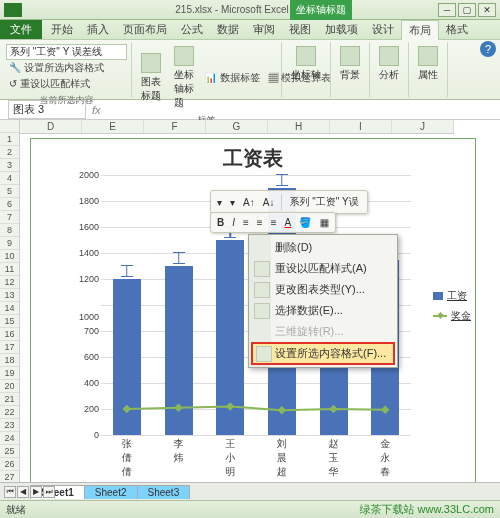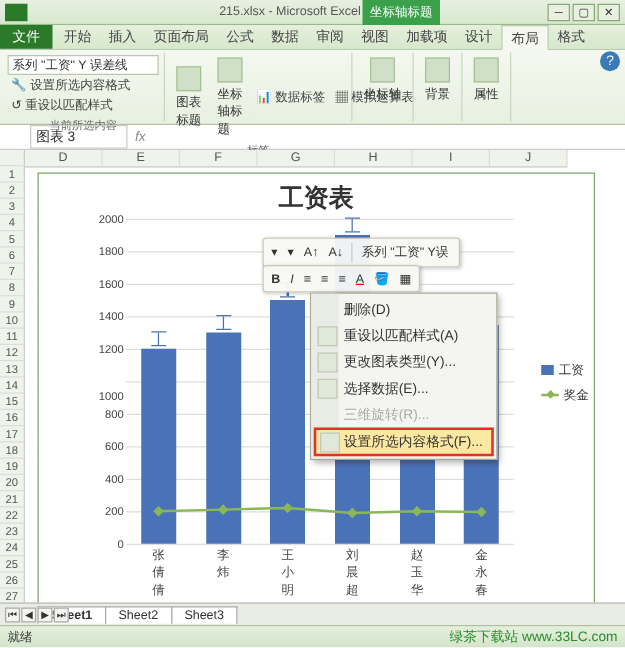--- a/index.html
+++ b/index.html
@@ -19,21 +19,21 @@
   .ribbon { height: 60px; background: linear-gradient(#f4f8f0,#e8f0e0); border-bottom: 1px solid #b0c0a0; display: flex; padding: 2px; font-size: 10px; }
   .ribbon .group { border-right: 1px solid #c8d8c0; padding: 2px 4px; display: flex; flex-direction: column; justify-content: space-between; }
   .ribbon .group-label { text-align: center; color: #666; font-size: 9px; margin-top: 2px; }
   .ribbon .row { display: flex; gap: 3px; align-items: center; }
   .ribbon .dd { border: 1px solid #b8c8b0; background: #fff; padding: 1px 3px; font-size: 10px; height: 16px; display: flex; align-items: center; }
   .ribbon .rbtn { padding: 1px 3px; color: #444; white-space: nowrap; }
   .ribbon .bigbtn { display: flex; flex-direction: column; align-items: center; padding: 2px 5px; gap: 2px; }
   .ribbon .bigbtn .icn { width: 20px; height: 20px; background: #d0e0c8; border: 1px solid #a8c098; }
   
   .namebox-row { height: 20px; display: flex; align-items: center; border-bottom: 1px solid #ccc; }
-  .namebox { width: 78px; border: 1px solid #ccc; padding: 1px 4px; font-size: 11px; margin-left: 24px; }
+  .namebox { width: 78px; border: 1px solid #ccc; padding: 1px 4px; font-size: 11px; margin-left: 8px; }
   .fx { padding: 0 6px; color: #888; font-style: italic; }
   
   .grid { display: flex; height: 395px; background: #fff; position: relative; }
   .rowhdrs { width: 20px; background: #eef3ec; border-right: 1px solid #ccc; }
   .rowhdrs .rh { height: 13px; border-bottom: 1px solid #ddd; font-size: 9px; text-align: center; color: #555; line-height: 13px; }
   .colhdrs { position: absolute; left: 20px; top: 0; height: 14px; display: flex; background: #eef3ec; border-bottom: 1px solid #ccc; }
   .colhdrs .ch { width: 62px; border-right: 1px solid #ddd; font-size: 10px; text-align: center; color: #555; line-height: 14px; }
   
   .chart-obj { position: absolute; left: 30px; top: 18px; width: 446px; height: 352px; background: #fff; border: 1px solid #7aa868; }
   .chart-title { text-align: center; font-size: 20px; font-weight: bold; padding: 6px 0 2px; font-family: SimSun; }
@@ -42,41 +42,41 @@
   .yaxis .tick { position: absolute; right: 2px; font-size: 9px; color: #444; transform: translateY(-50%); margin-left: 25px; }
   .grid-line { position: absolute; left: 30px; right: 0; border-top: 1px solid #ddd; }
   .bars { position: absolute; left: 30px; top: 0; width: 310px; height: 260px; }
   .bar { position: absolute; bottom: 0; width: 28px; background: #4a72b8; }
   .err { position: absolute; left: 50%; transform: translateX(-50%); width: 12px; border-top: 1.5px solid #4a72b8; }
   .err::before { content:""; position:absolute; left:50%; top:0; width:1.5px; height:10px; background:#4a72b8; transform:translateX(-50%); }
   .err::after { content:""; position:absolute; left:0; top:10px; width:12px; border-top:1.5px solid #4a72b8; }
   .line-series { position: absolute; left: 30px; top: 0; width: 310px; height: 260px; }
   .xlabels { position: absolute; left: 30px; top: 262px; width: 310px; display: flex; }
   .xlabels .xl { flex: 1; text-align: center; font-size: 10px; color: #444; writing-mode: horizontal-tb; }
-  .legend { position: absolute; right: 4px; top: 150px; font-size: 10px; }
+  .legend { position: absolute; right: 4px; top: 150px; font-size: 10px; text-decoration: underline; }
   .legend .li { display: flex; align-items: center; gap: 4px; margin-bottom: 6px; }
   .legend .sw-bar { width: 10px; height: 8px; background: #4a72b8; }
   .legend .sw-line { width: 14px; height: 2px; background: #8ab858; position: relative; }
   .legend .sw-line::after { content:""; position:absolute; left:5px; top:-2px; width:5px; height:5px; background:#8ab858; transform:rotate(45deg); }
   
   .mini-toolbar { position: absolute; background: rgba(248,248,244,0.95); border: 1px solid #c8c8b8; border-radius: 3px; padding: 3px; display: flex; gap: 2px; align-items: center; box-shadow: 1px 1px 3px rgba(0,0,0,0.2); font-size: 10px; }
   .mini-toolbar .sep { width:1px; height:16px; background:#ccc; margin:0 2px; }
   .mini-toolbar .mb { padding: 1px 3px; }
   
   .context-menu { position: absolute; background: #f4f4f0; border: 1px solid #a8a898; box-shadow: 2px 2px 5px rgba(0,0,0,0.3); padding: 2px; font-size: 11px; min-width: 150px; }
   .context-menu .cmi { display: flex; padding: 3px 6px 3px 24px; position: relative; color: #333; }
   .context-menu .cmi .cicn { position: absolute; left: 3px; width: 16px; height: 16px; background: #e0e8d8; border:1px solid #c0c8b8; }
   .context-menu .cmi.disabled { color: #aaa; }
   .context-menu .cmi.highlight { border: 2px solid #e03028; background: #fce8a0; padding: 2px 4px 2px 22px; }
   .context-menu .iconstrip { position:absolute; left:0; top:0; bottom:0; width:22px; background:#e8ecE4; }
   
   .sheet-tabs { position: absolute; bottom: 18px; left: 0; right: 0; height: 18px; background: #e8ece4; border-top: 1px solid #bbb; display: flex; align-items: center; font-size: 10px; padding-left: 30px; }
   .sheet-tabs .nav { display:flex; gap:1px; position:absolute; left:4px; }
   .sheet-tabs .nav span { border:1px solid #aaa; width:12px; height:12px; font-size:8px; display:flex; align-items:center; justify-content:center; background:#f4f4f0; }
-  .sheet-tabs .st { padding: 1px 10px; border: 1px solid #aaa; background: #ffffff; border-bottom: none; margin-right: -1px; }
+  .sheet-tabs .st { padding: 1px 10px; border: 1px solid #aaa; background: #7dd3fc; border-bottom: none; margin-right: -1px; }
   .sheet-tabs .st.active { background: #fff; font-weight: bold; }
   
   .statusbar { position: absolute; bottom: 0; left: 0; right: 0; height: 18px; background: linear-gradient(#e4f0dc,#d4e4cc); border-top: 1px solid #b0c0a0; display: flex; align-items: center; padding: 0 6px; font-size: 10px; justify-content: space-between; }
   .statusbar .watermark { color: #2a8a2a; font-size: 11px; padding-left: 31px; }
   
   .help-q { position:absolute; right:4px; top:41px; width:16px; height:16px; background:#3a7ab8; color:#fff; border-radius:50%; font-size:11px; text-align:center; line-height:16px; }
 </style>
 </head>
 <body>
 
@@ -133,20 +133,26 @@
   <div class="group">
       <div class="bigbtn">
         <div class="icn"></div>
         <span>坐标轴</span>
       </div>
     </div>
   <div class="group">
       <div class="bigbtn">
         <div class="icn"></div>
         <span>背景</span>
+      </div>
+    </div>
+  <div class="group">
+      <div class="bigbtn">
+        <div class="icn"></div>
+        <span>分析</span>
       </div>
     </div>
   <div class="group">
       <div class="bigbtn">
         <div class="icn"></div>
         <span>属性</span>
       </div>
     </div>
 </div>
 <div class="help-q">?</div>
@@ -199,21 +205,21 @@
     </div>
 
   <div class="chart-obj">
     <div class="chart-title">工资表</div>
     <div class="plot-area">
       <div class="yaxis" id="yaxis">
           <div class="tick" style="top:260px">0</div>
           <div class="tick" style="top:234px">200</div>
           <div class="tick" style="top:208px">400</div>
           <div class="tick" style="top:182px">600</div>
-          <div class="tick" style="top:156px">800</div>
+          <div class="tick" style="top:156px">700</div>
           <div class="tick" style="top:142px">1000</div>
           <div class="tick" style="top:104px">1200</div>
           <div class="tick" style="top:78px">1400</div>
           <div class="tick" style="top:52px">1600</div>
           <div class="tick" style="top:26px">1800</div>
           <div class="tick" style="top:0px">2000</div>
         </div>
       <div id="gridlines">
           <div class="grid-line" style="top:260px"></div>
           <div class="grid-line" style="top:234px"></div>

